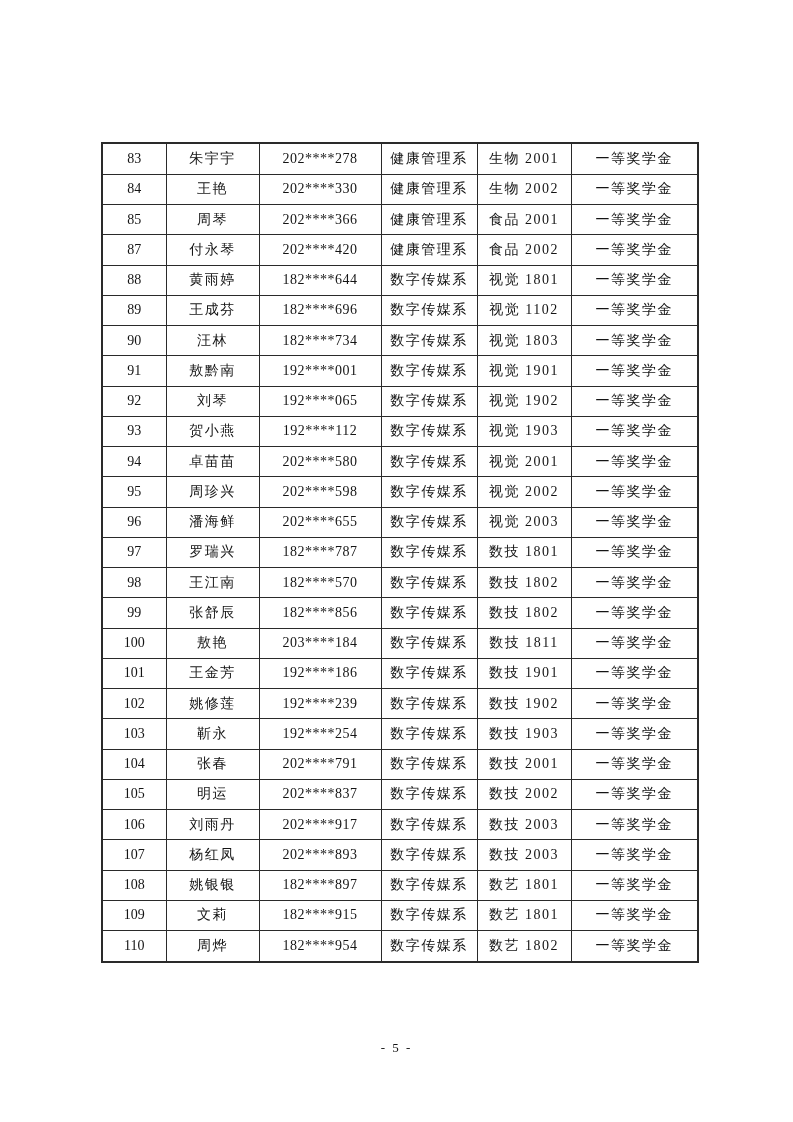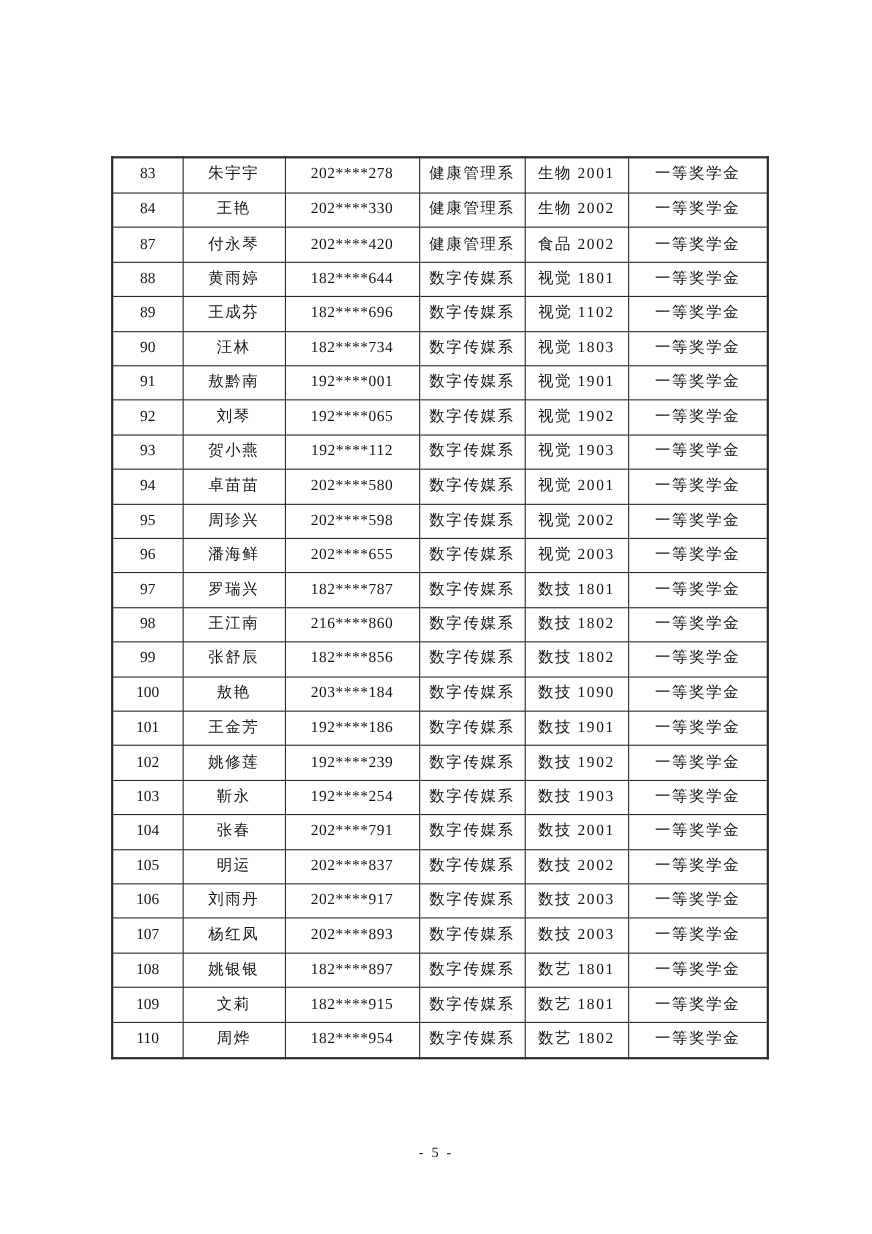--- a/index.html
+++ b/index.html
@@ -81,20 +81,28 @@
 
         <tr>
           <td class="c-no">84</td>
           <td class="c-name zh">王艳</td>
           <td class="c-id">202****330</td>
           <td class="c-dept zh">健康管理系</td>
           <td class="c-class zh">生物 2002</td>
           <td class="c-award zh">一等奖学金</td>
         </tr>
 
+        <tr>
+          <td class="c-no">85</td>
+          <td class="c-name zh">周琴</td>
+          <td class="c-id">202****366</td>
+          <td class="c-dept zh">健康管理系</td>
+          <td class="c-class zh">食品 2001</td>
+          <td class="c-award zh">一等奖学金</td>
+        </tr>
 
 
         <tr>
           <td class="c-no">87</td>
           <td class="c-name zh">付永琴</td>
           <td class="c-id">202****420</td>
           <td class="c-dept zh">健康管理系</td>
           <td class="c-class zh">食品 2002</td>
           <td class="c-award zh">一等奖学金</td>
         </tr>
@@ -185,41 +193,41 @@
           <td class="c-name zh">罗瑞兴</td>
           <td class="c-id">182****787</td>
           <td class="c-dept zh">数字传媒系</td>
           <td class="c-class zh">数技 1801</td>
           <td class="c-award zh">一等奖学金</td>
         </tr>
 
         <tr>
           <td class="c-no">98</td>
           <td class="c-name zh">王江南</td>
-          <td class="c-id">216****860</td>
+          <td class="c-id">182****570</td>
           <td class="c-dept zh">数字传媒系</td>
           <td class="c-class zh">数技 1802</td>
           <td class="c-award zh">一等奖学金</td>
         </tr>
 
         <tr>
           <td class="c-no">99</td>
           <td class="c-name zh">张舒辰</td>
           <td class="c-id">182****856</td>
           <td class="c-dept zh">数字传媒系</td>
           <td class="c-class zh">数技 1802</td>
           <td class="c-award zh">一等奖学金</td>
         </tr>
 
         <tr>
           <td class="c-no">100</td>
           <td class="c-name zh">敖艳</td>
           <td class="c-id">203****184</td>
           <td class="c-dept zh">数字传媒系</td>
-          <td class="c-class zh">数技 1090</td>
+          <td class="c-class zh">数技 1811</td>
           <td class="c-award zh">一等奖学金</td>
         </tr>
 
         <tr>
           <td class="c-no">101</td>
           <td class="c-name zh">王金芳</td>
           <td class="c-id">192****186</td>
           <td class="c-dept zh">数字传媒系</td>
           <td class="c-class zh">数技 1901</td>
           <td class="c-award zh">一等奖学金</td>

